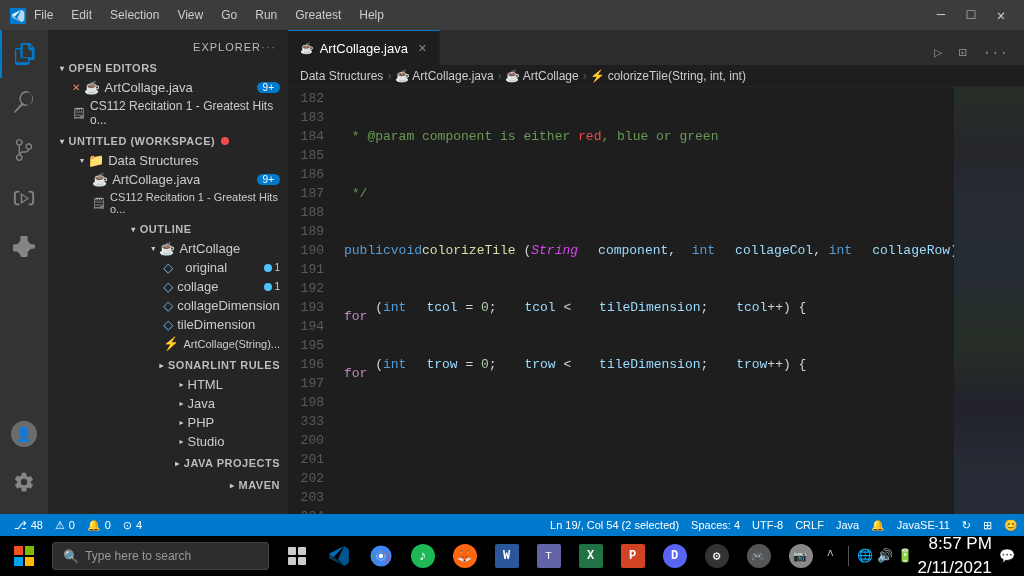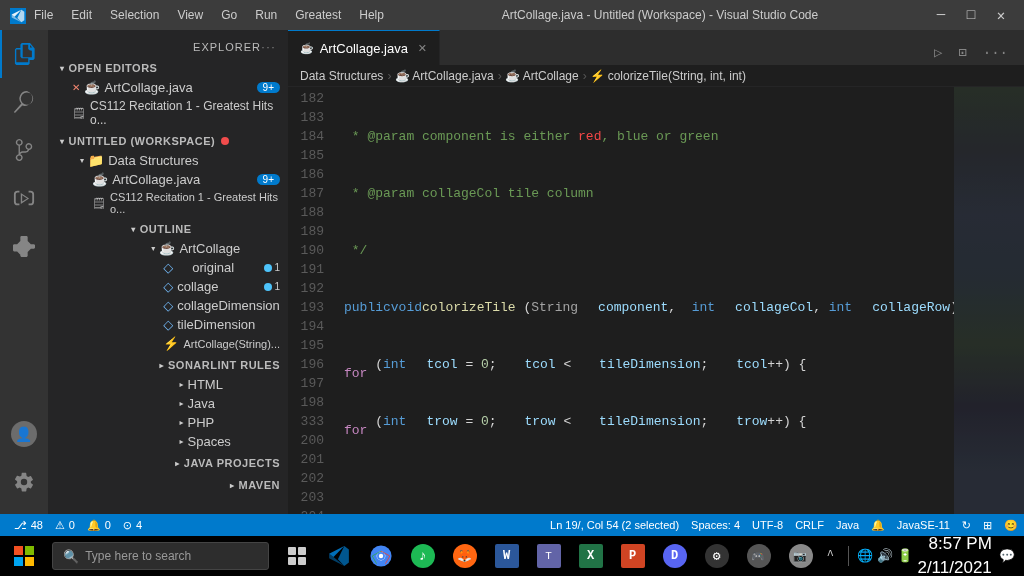--- a/index.html
+++ b/index.html
@@ -301,21 +301,21 @@
       display: flex;
       align-items: center;
     }
     
     
     .kw { color: #569cd6; }
     .kw2 { color: #c586c0; margin-top: 18px; }
     .fn { color: #dcdcaa; }
     .num { color: #b5cea8; }
     .cmt { color: #6a9955; }
-    .type { color: #a3a3a3; }
+    .type { color: #d946ef; font-style: italic; }
     .var { color: #9cdcfe; padding-left: 20px; }
 
     
     .minimap {
       width: 70px;
       background: #1e1e1e;
       flex-shrink: 0;
       opacity: 0.6;
       overflow: hidden;
     }
@@ -461,21 +461,20 @@
       <span>File</span>
       <span>Edit</span>
       <span>Selection</span>
       <span>View</span>
       <span>Go</span>
       <span>Run</span>
       <span>Greatest</span>
       <span>Help</span>
     </div>
   </div>
-  <div class="title-bar-center">ArtCollage.java - Untitled (Workspace) - Visual Studio Code</div>
   <div class="title-bar-right">
     <div class="window-btn">─</div>
     <div class="window-btn">□</div>
     <div class="window-btn close">✕</div>
   </div>
 </div>
 
 <div class="main-container">
 
   <div class="activity-bar">
@@ -567,21 +566,21 @@
         <span class="chevron">▾</span>
         <span>OUTLINE</span>
       </div>
       <div class="tree-item tree-indent-1">
         <span class="chevron">▾</span>
         <span style="color:#e8c86d">☕</span>
         <span style="margin-left:4px">ArtCollage</span>
       </div>
       <div class="tree-item tree-indent-2">
         <span style="color:#75beff">◇</span>
-        <span style="margin-left:19px">original</span>
+        <span style="margin-left:12px">original</span>
         <span class="dot dot-blue" style="width:8px;height:8px;border-radius:50%;background:#4dc3fa;margin-left:auto;"></span>
         <span style="margin-left:2px;color:#cccccc;font-size:10px">1</span>
       </div>
       <div class="tree-item tree-indent-2">
         <span style="color:#75beff">◇</span>
         <span style="margin-left:4px">collage</span>
         <span class="dot dot-blue" style="width:8px;height:8px;border-radius:50%;background:#4dc3fa;margin-left:auto;"></span>
         <span style="margin-left:2px;color:#cccccc;font-size:10px">1</span>
       </div>
       <div class="tree-item tree-indent-2">
@@ -610,21 +609,21 @@
       <div class="tree-item tree-indent-1">
         <span class="chevron">▸</span>
         <span>Java</span>
       </div>
       <div class="tree-item tree-indent-1">
         <span class="chevron">▸</span>
         <span>PHP</span>
       </div>
       <div class="tree-item tree-indent-1">
         <span class="chevron">▸</span>
-        <span>Spaces</span>
+        <span>Studio</span>
       </div>
     </div>
 
     <div class="sidebar-section">
       <div class="section-title">
         <span class="chevron">▸</span>
         <span>JAVA PROJECTS</span>
       </div>
     </div>
     <div class="sidebar-section">
@@ -691,21 +690,20 @@
         <div>333</div>
         <div>200</div>
         <div>201</div>
         <div>202</div>
         <div>203</div>
         <div>204</div>
 
       </div>
       <div class="code-content">
         <div class="code-line"><span class="cmt"> * @param component is either </span><span style="color:#f44747">red</span><span class="cmt">, blue or green</span></div>
-        <div class="code-line"><span class="cmt"> * @param collageCol tile column</span></div>
         <div class="code-line"><span class="cmt"> */</span></div>
         <div class="code-line"><span class="kw">public</span> <span class="kw">void</span> <span class="fn">colorizeTile</span> (<span class="type">String</span> <span class="var">component</span>,  <span class="kw">int</span> <span class="var">collageCol</span>, <span class="kw">int</span> <span class="var">collageRow</span>) {</div>
         <div class="code-line">    <span class="kw2">for</span> (<span class="kw">int</span> <span class="var">tcol</span> = <span class="num">0</span>; <span class="var">tcol</span> &lt; <span class="var">tileDimension</span>; <span class="var">tcol</span>++) {</div>
         <div class="code-line">        <span class="kw2">for</span> (<span class="kw">int</span> <span class="var">trow</span> = <span class="num">0</span>; <span class="var">trow</span> &lt; <span class="var">tileDimension</span>; <span class="var">trow</span>++) {</div>
         
         
         
         
         
         

